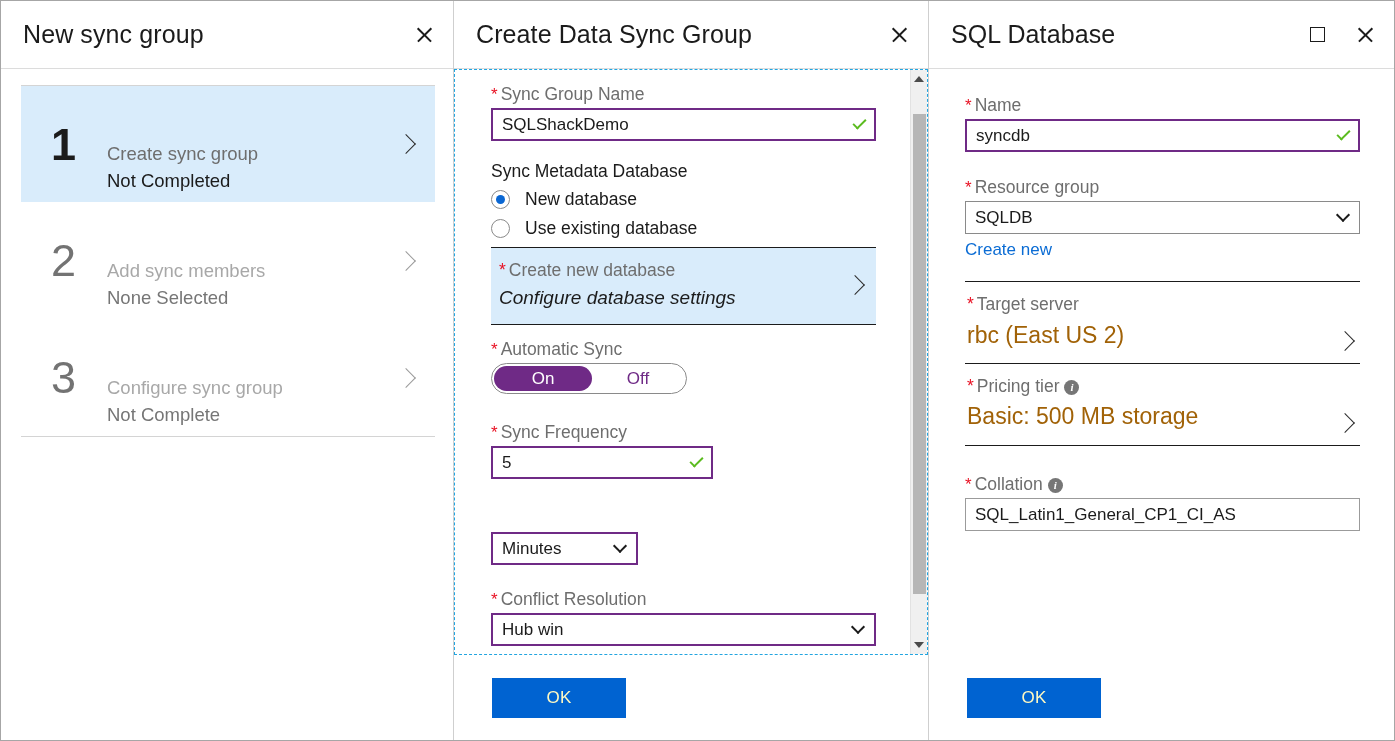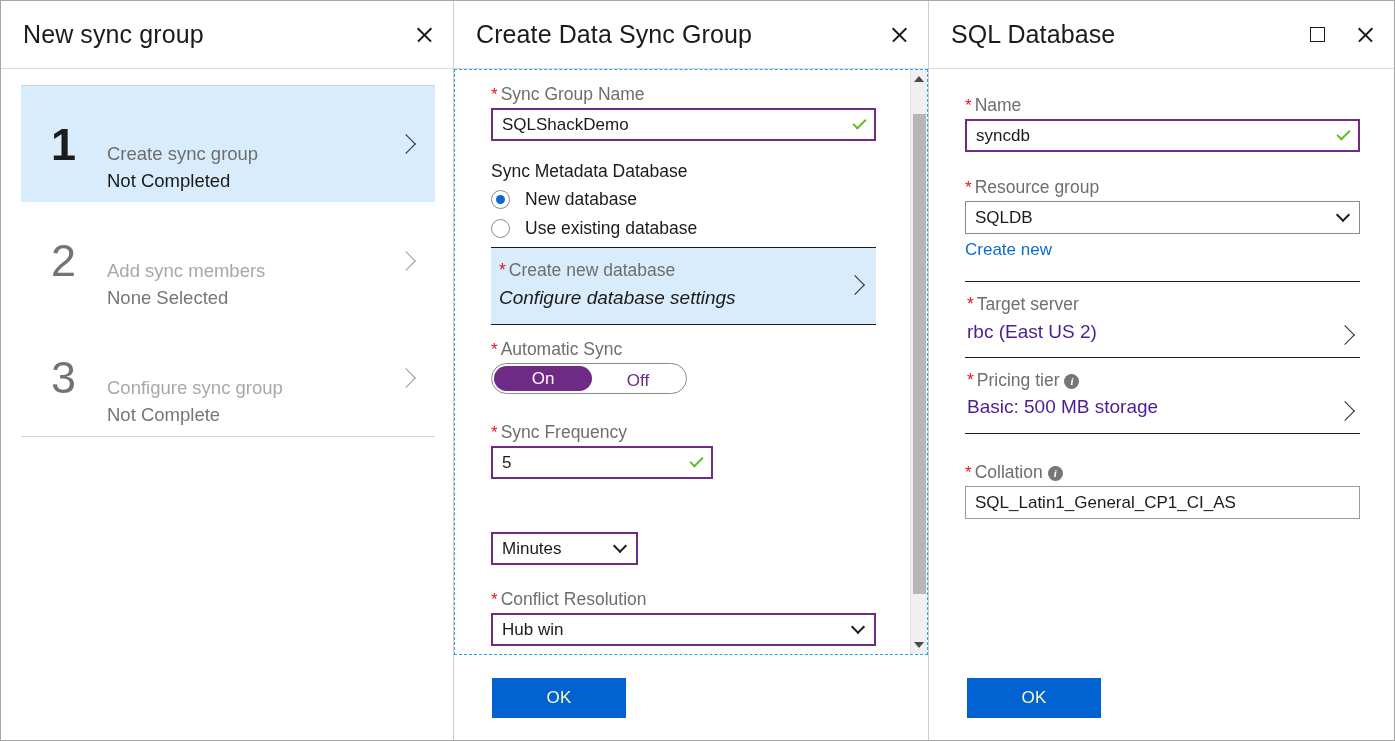--- a/index.html
+++ b/index.html
@@ -162,21 +162,21 @@
     background: #d9ecfb; border-top: 1.6px solid #1b1b1b; border-bottom: 1.6px solid #1b1b1b;
     display: flex; align-items: center; padding: 9px 10px 11px 8px; cursor: pointer;
     margin-top: 1px;
   }
   .hl-txt { flex: 1 1 auto; }
   .hl-l1 { font-size: 17.5px; color: #6e6e6e; line-height: 1.55; }
   .hl-l1 .req { color: #e81123; padding-right: 3px; }
   .hl-l2 { font-size: 19px; color: #1b1b1b; font-style: italic; line-height: 1.5; }
 
   .toggle {
-    display: inline-flex; align-items: flex-end; height: 31px; width: 196px;
+    display: inline-flex; align-items: center; height: 31px; width: 196px;
     border: 1.6px solid #8a8a8a; border-radius: 16px; background: #fff;
     overflow: hidden; cursor: pointer; padding: 2px;
   }
   .tg-on {
     flex: 0 0 98px; height: 25px; border-radius: 13px; background: #6f2a86;
     color: #fff; font-size: 17px; display: flex; align-items: center; justify-content: center;
   }
   .tg-off {
     flex: 1 1 auto; color: #6f2a86; font-size: 17px;
     display: flex; align-items: center; justify-content: center;
@@ -198,21 +198,21 @@
   .b3-fld { margin-bottom: 21px; }
   .link { color: #0b6cd4; font-size: 17px; cursor: pointer; display: inline-block; margin-top: 6px; }
   .rule-row {
     border-top: 1.8px solid #1b1b1b; display: flex; align-items: flex-end;
     padding: 9px 4px 11px 2px; cursor: pointer;
   }
   .rule-row.last { border-bottom: 1.8px solid #1b1b1b; }
   .rr-txt { flex: 1 1 auto; }
   .rr-l1 { font-size: 17.5px; color: #6e6e6e; line-height: 1.5; }
   .rr-l1 .req { color: #e81123; padding-right: 3px; }
-  .rr-l2 { font-size: 19px; color: #4c1d95; line-height: 1.5; }
+  .rr-l2 { font-size: 23px; color: #a16207; line-height: 1.5; }
 </style>
 </head>
 <body>
 
 <div class="app">
 
   <div class="blade blade-1">
     <div class="blade-header">
       <div class="blade-title">New sync group</div>
       <div class="hdr-btns">

